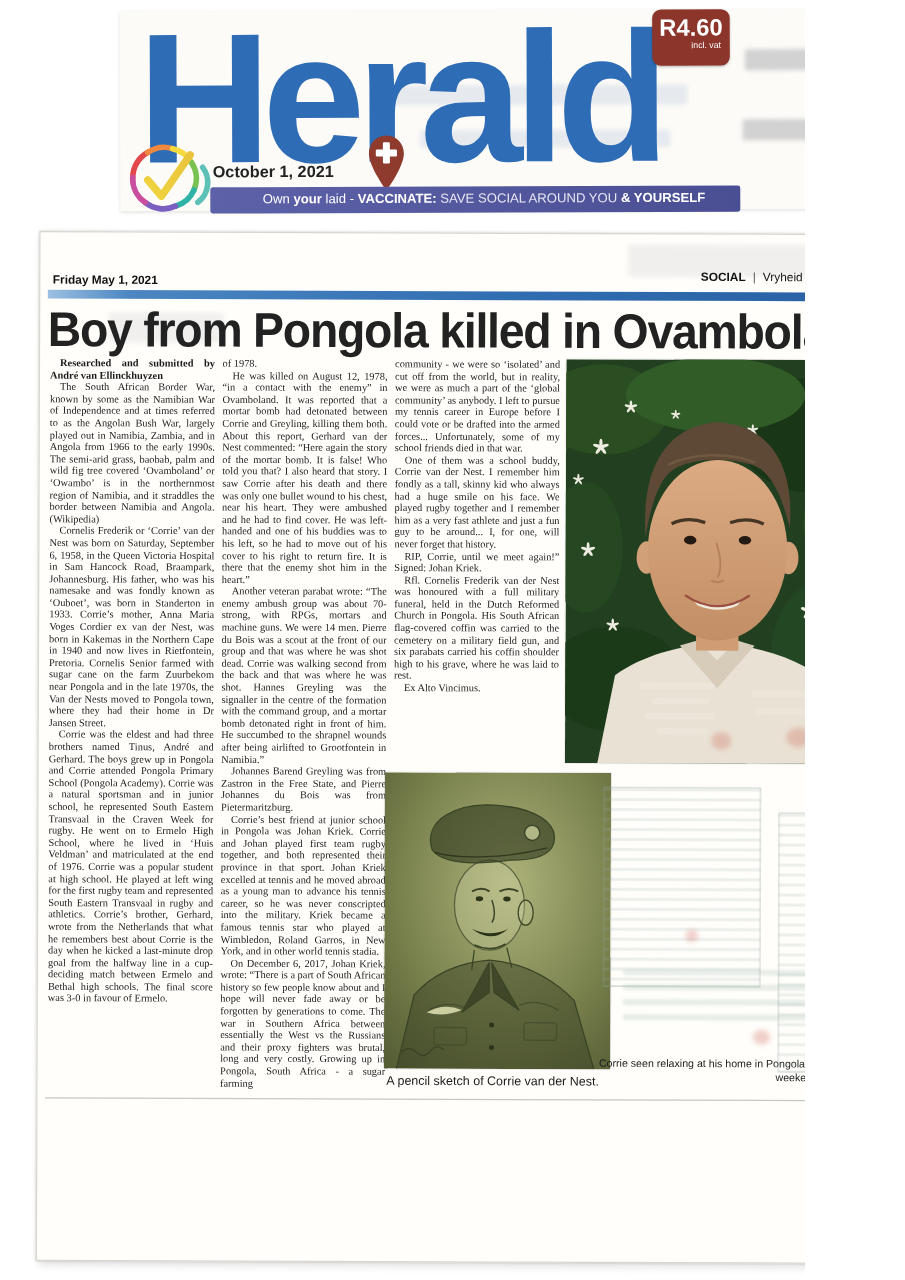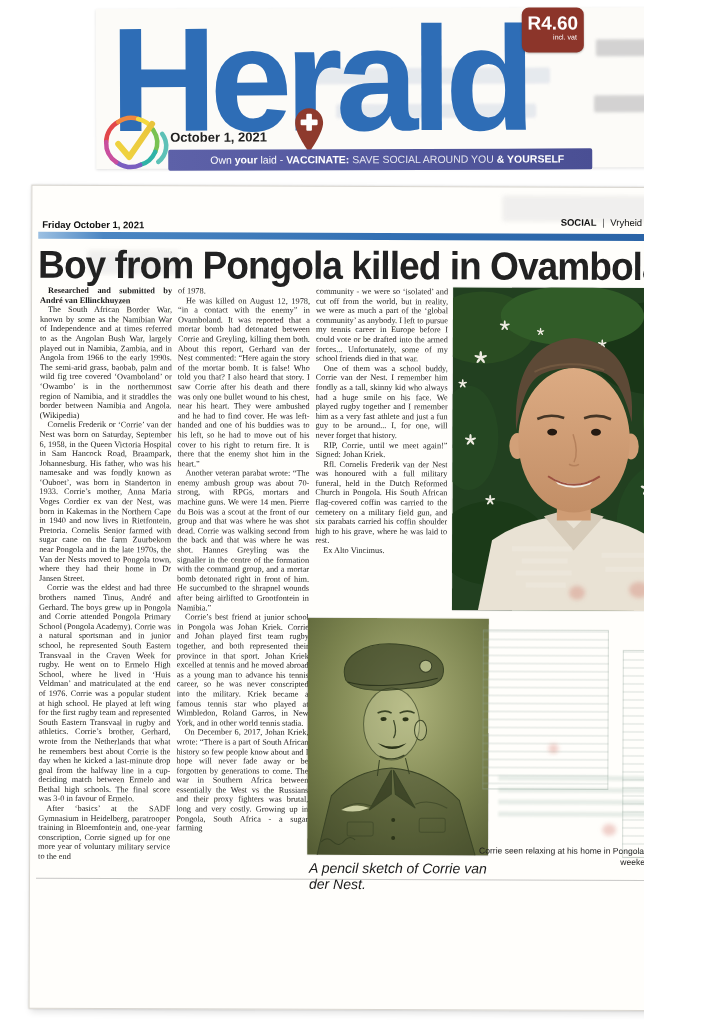--- a/index.html
+++ b/index.html
@@ -52,21 +52,21 @@
        font-size:8.3px;line-height:9.6px;text-align:justify;color:#1b1b1b;overflow:hidden;}
   .col p{margin:0;text-indent:8px;}
   .col p.cont{text-indent:0;}
   .col p.byline{font-weight:700;text-indent:8px;}
   #col1{left:8px;height:600px;}
   #col2{left:146px;height:600px;}
   #col3{left:284px;max-height:332px;}
 
   .photo{position:absolute;left:421px;top:100px;width:243px;height:323px;box-shadow:0 0 1px rgba(0,0,0,.4);}
   .sketch{position:absolute;left:277px;top:431px;width:181px;height:237px;box-shadow:0 0 1px rgba(0,0,0,.4);}
-  .cap-sketch{position:absolute;left:279px;top:673px;width:186px;font-size:14px;color:#1b1b1b;font-style:italic;}
+  .cap-sketch{position:absolute;left:279px;top:673px;width:186px;font-size:10px;color:#1b1b1b;}
   .cap-photo{position:absolute;left:430px;top:658px;width:217px;font-size:8.5px;line-height:11px;
              text-align:right;color:#1b1b1b;}
   .bottomrule{position:absolute;left:6px;top:692px;width:654px;height:1px;background:#9a9a9a;opacity:.55;}
 
   
   .pg-bar{background:rgba(150,150,155,.14);filter:blur(2px);border-radius:2px;}
   .g-adbox{border:1px solid rgba(140,160,150,.35);filter:blur(.4px);
            background:repeating-linear-gradient(rgba(150,170,160,.18) 0 2px,transparent 2px 8px);}
   .g-green{background:repeating-linear-gradient(rgba(110,150,130,.16) 0 5px,transparent 5px 12px);
            filter:blur(1.2px);}
@@ -122,46 +122,46 @@
       </g>
       <path d="M22 34 L33 47 L56 14" fill="none" stroke="url(#chk)" stroke-width="6" stroke-linecap="round" stroke-linejoin="round"></path>
     </svg>
   </div>
 
   <div class="page">
 
     <div class="ghost pg-bar" style="left:55px;top:64px;width:92px;height:24px;"></div>
     <div class="ghost pg-bar" style="left:470px;top:8px;width:176px;height:26px;"></div>
 
-    <div class="dateline">Friday October 1, 2021</div>
+    <div class="dateline">Friday May 1, 2021</div>
 
     <div class="sechead">
       <span class="sec">SOCIAL</span>
       <span class="sep">|</span>
       <span>Vryheid Herald</span>
       <span class="pgnum">5</span>
     </div>
 
     <div class="bluerule"></div>
     <div class="redtick"></div>
 
     <h1 class="headline" style="margin:0;">Boy from Pongola killed in Ovamboland</h1>
 
     <div class="col" id="col1">
       <p class="byline">Researched and submitted by André van Ellinckhuyzen</p>
       <p>The South African Border War, known by some as the Namibian War of Independence and at times referred to as the Angolan Bush War, largely played out in Namibia, Zambia, and in Angola from 1966 to the early 1990s. The semi-arid grass, baobab, palm and wild fig tree covered ‘Ovamboland’ or ‘Owambo’ is in the northernmost region of Namibia, and it straddles the border between Namibia and Angola. (Wikipedia)</p>
       <p>Cornelis Frederik or ‘Corrie’ van der Nest was born on Saturday, September 6, 1958, in the Queen Victoria Hospital in Sam Hancock Road, Braampark, Johannesburg. His father, who was his namesake and was fondly known as ‘Ouboet’, was born in Standerton in 1933. Corrie’s mother, Anna Maria Voges Cordier ex van der Nest, was born in Kakemas in the Northern Cape in 1940 and now lives in Rietfontein, Pretoria. Cornelis Senior farmed with sugar cane on the farm Zuurbekom near Pongola and in the late 1970s, the Van der Nests moved to Pongola town, where they had their home in Dr Jansen Street.</p>
       <p>Corrie was the eldest and had three brothers named Tinus, André and Gerhard. The boys grew up in Pongola and Corrie attended Pongola Primary School (Pongola Academy). Corrie was a natural sportsman and in junior school, he represented South Eastern Transvaal in the Craven Week for rugby. He went on to Ermelo High School, where he lived in ‘Huis Veldman’ and matriculated at the end of 1976. Corrie was a popular student at high school. He played at left wing for the first rugby team and represented South Eastern Transvaal in rugby and athletics. Corrie’s brother, Gerhard, wrote from the Netherlands that what he remembers best about Corrie is the day when he kicked a last-minute drop goal from the halfway line in a cup-deciding match between Ermelo and Bethal high schools. The final score was 3-0 in favour of Ermelo.</p>
-      <p>After ‘basics’ at the SADF Gymnasium in Heidelberg, paratrooper training in Bloemfontein and, one-year conscription, Corrie signed up for one more year of voluntary military service to the end</p>
     </div>
 
     <div class="col" id="col2">
       <p class="cont">of 1978.</p>
       <p>He was killed on August 12, 1978, “in a contact with the enemy” in Ovamboland. It was reported that a mortar bomb had detonated between Corrie and Greyling, killing them both. About this report, Gerhard van der Nest commented: “Here again the story of the mortar bomb. It is false! Who told you that? I also heard that story. I saw Corrie after his death and there was only one bullet wound to his chest, near his heart. They were ambushed and he had to find cover. He was left-handed and one of his buddies was to his left, so he had to move out of his cover to his right to return fire. It is there that the enemy shot him in the heart.”</p>
       <p>Another veteran parabat wrote: “The enemy ambush group was about 70-strong, with RPGs, mortars and machine guns. We were 14 men. Pierre du Bois was a scout at the front of our group and that was where he was shot dead. Corrie was walking second from the back and that was where he was shot. Hannes Greyling was the signaller in the centre of the formation with the command group, and a mortar bomb detonated right in front of him. He succumbed to the shrapnel wounds after being airlifted to Grootfontein in Namibia.”</p>
+      <p>Johannes Barend Greyling was from Zastron in the Free State, and Pierre Johannes du Bois was from Pietermaritzburg.</p>
       <p>Corrie’s best friend at junior school in Pongola was Johan Kriek. Corrie and Johan played first team rugby together, and both represented their province in that sport. Johan Kriek excelled at tennis and he moved abroad as a young man to advance his tennis career, so he was never conscripted into the military. Kriek became a famous tennis star who played at Wimbledon, Roland Garros, in New York, and in other world tennis stadia.</p>
       <p>On December 6, 2017, Johan Kriek, wrote: “There is a part of South African history so few people know about and I hope will never fade away or be forgotten by generations to come. The war in Southern Africa between essentially the West vs the Russians and their proxy fighters was brutal, long and very costly. Growing up in Pongola, South Africa - a sugar farming</p>
     </div>
 
     <div class="col" id="col3">
       <p class="cont">community - we were so ‘isolated’ and cut off from the world, but in reality, we were as much a part of the ‘global community’ as anybody. I left to pursue my tennis career in Europe before I could vote or be drafted into the armed forces... Unfortunately, some of my school friends died in that war.</p>
       <p>One of them was a school buddy, Corrie van der Nest. I remember him fondly as a tall, skinny kid who always had a huge smile on his face. We played rugby together and I remember him as a very fast athlete and just a fun guy to be around... I, for one, will never forget that history.</p>
       <p>RIP, Corrie, until we meet again!” Signed: Johan Kriek.</p>
       <p>Rfl. Cornelis Frederik van der Nest was honoured with a full military funeral, held in the Dutch Reformed Church in Pongola. His South African flag-covered coffin was carried to the cemetery on a military field gun, and six parabats carried his coffin shoulder high to his grave, where he was laid to rest.</p>
       <p>Ex Alto Vincimus.</p>

